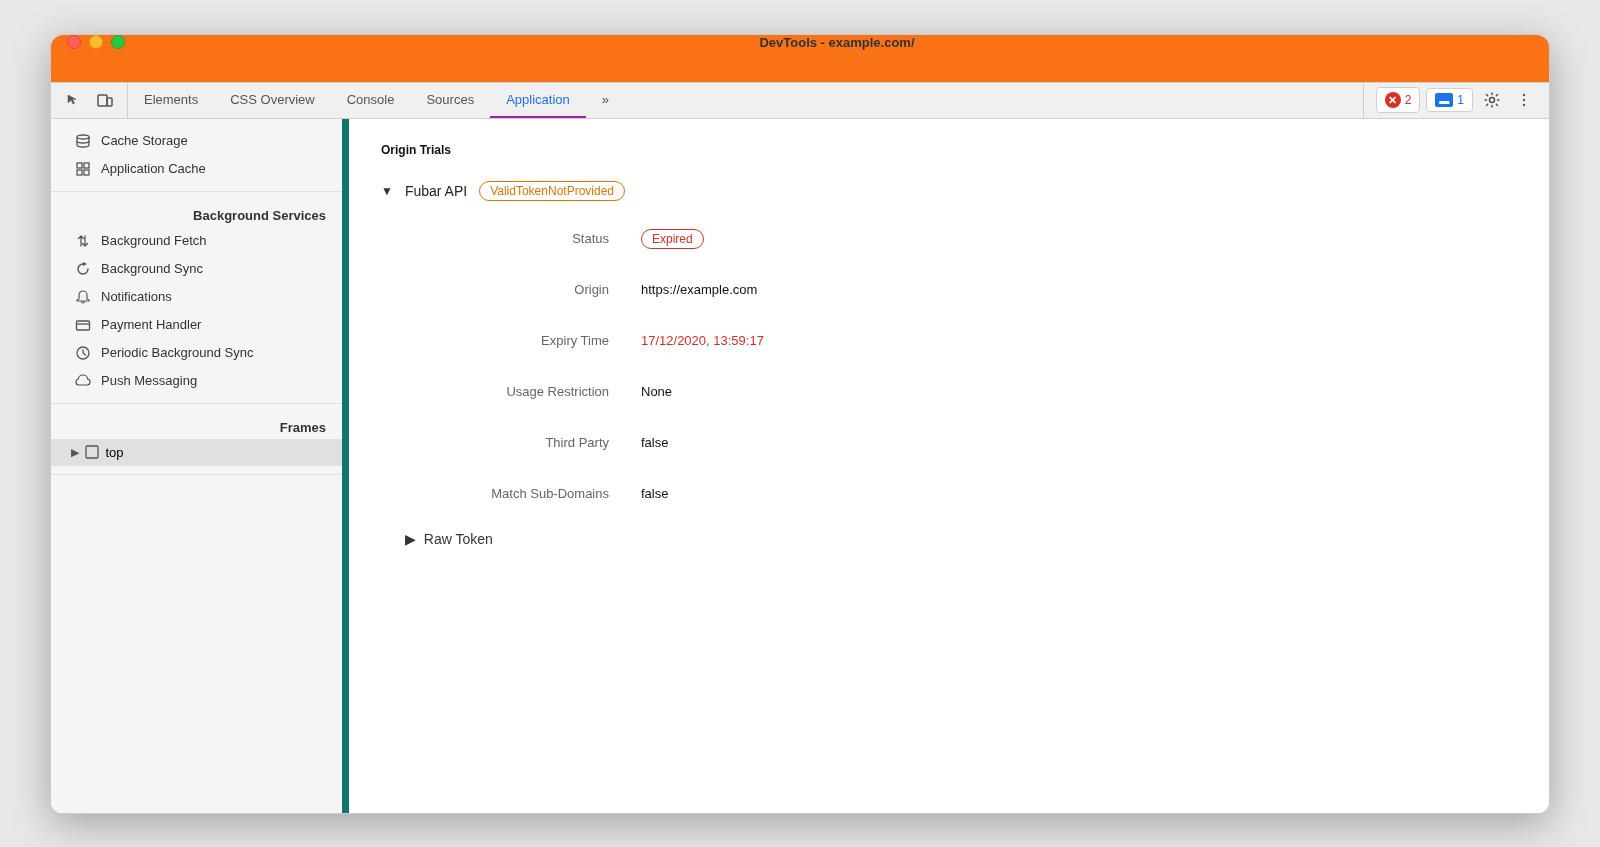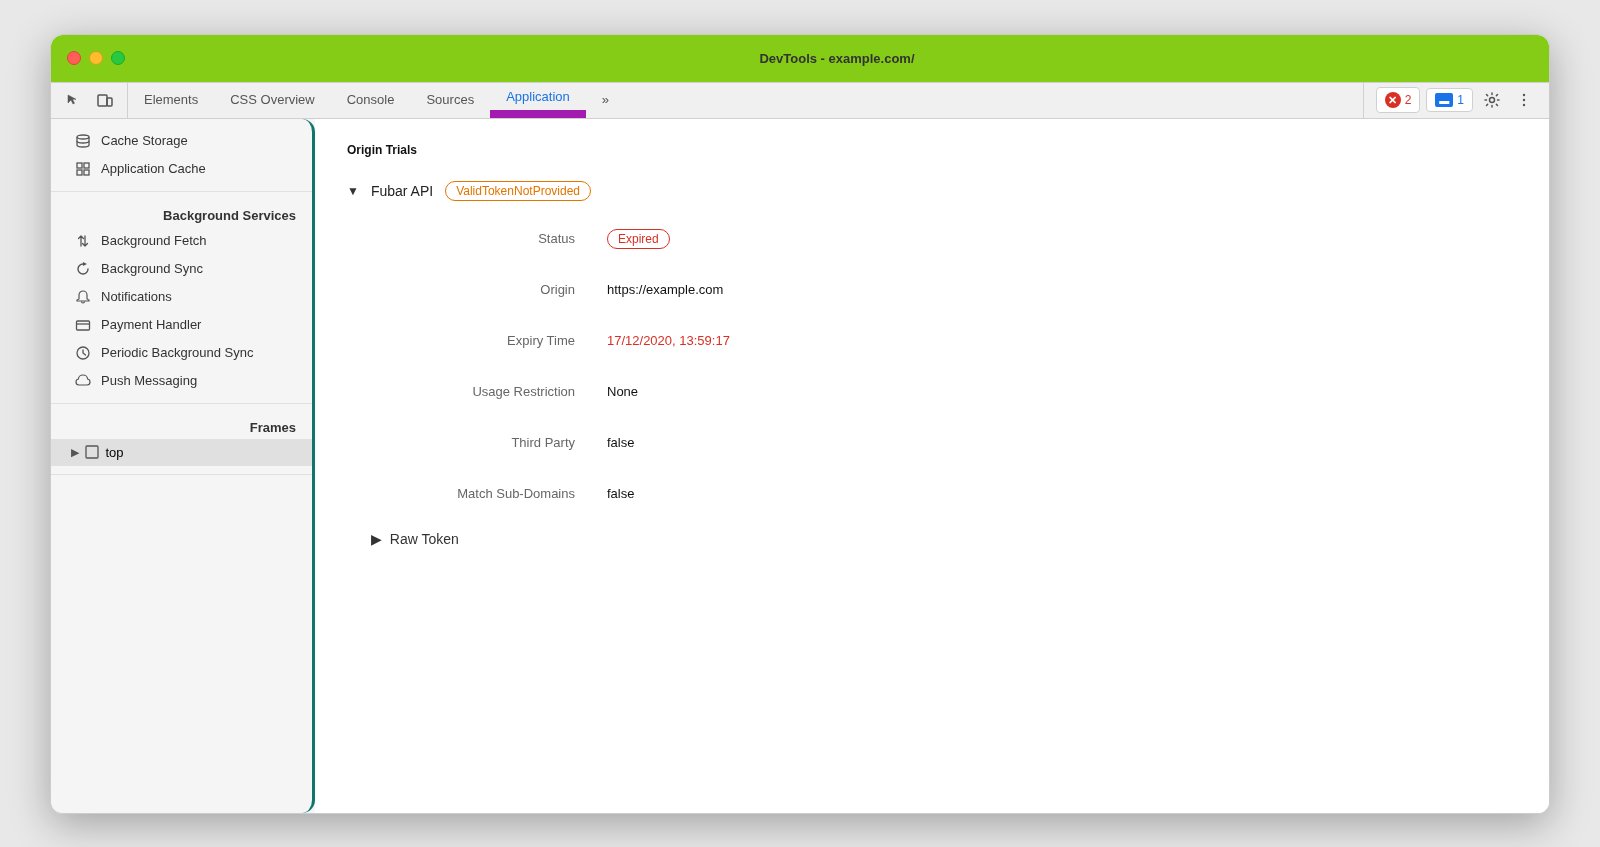--- a/index.html
+++ b/index.html
@@ -17,24 +17,24 @@
       height: 780px;
       background: #f5f5f5;
       border-radius: 12px;
       box-shadow: 0 10px 40px rgba(0,0,0,0.3);
       display: flex;
       flex-direction: column;
       overflow: hidden;
       border: 1px solid #ccc;
     }
     .title-bar {
-      background: #84cc16;
+      background: #f97316;
       height: 48px;
       display: flex;
-      align-items: center;
+      align-items: flex-start;
       padding: 0 16px;
       border-bottom: 1px solid #d0d0d0;
       border-radius: 12px 12px 0 0;
       flex-shrink: 0;
     }
     .traffic-lights {
       display: flex;
       gap: 8px;
       margin-right: 16px;
     }
@@ -88,21 +88,21 @@
       align-items: center;
       padding: 0 16px;
       cursor: pointer;
       color: #555;
       font-size: 13px;
       border-bottom: 2px solid transparent;
       white-space: nowrap;
     }
     .tab.active {
       color: #1a73e8;
-      border-bottom: 8px solid #a21caf;
+      border-bottom: 2px solid #a21caf;
       font-weight: 500;
     }
     .toolbar-right {
       display: flex;
       align-items: center;
       gap: 6px;
       padding: 0 12px;
       border-left: 1px solid #d0d0d0;
     }
     .badge-btn {
@@ -145,27 +145,26 @@
       cursor: pointer;
       padding: 4px;
       border-radius: 4px;
     }
     .main-content {
       display: flex;
       flex: 1;
       overflow: hidden;
     }
     .sidebar {
-      width: 264px;
+      width: 298px;
       background: #f5f5f5;
-      border-right: 3px solid #0f766e;
+      border-right: 7px solid #0f766e;
       overflow-y: auto;
       flex-shrink: 0;
       padding-bottom: 16px;
-      border-radius: 13px;
     }
     .sidebar-section {
       border-bottom: 1px solid #e0e0e0;
       padding: 8px 0;
     }
     .sidebar-section-title {
       font-size: 11px;
       font-weight: 600;
       color: #333;
       padding: 8px 16px 4px;

